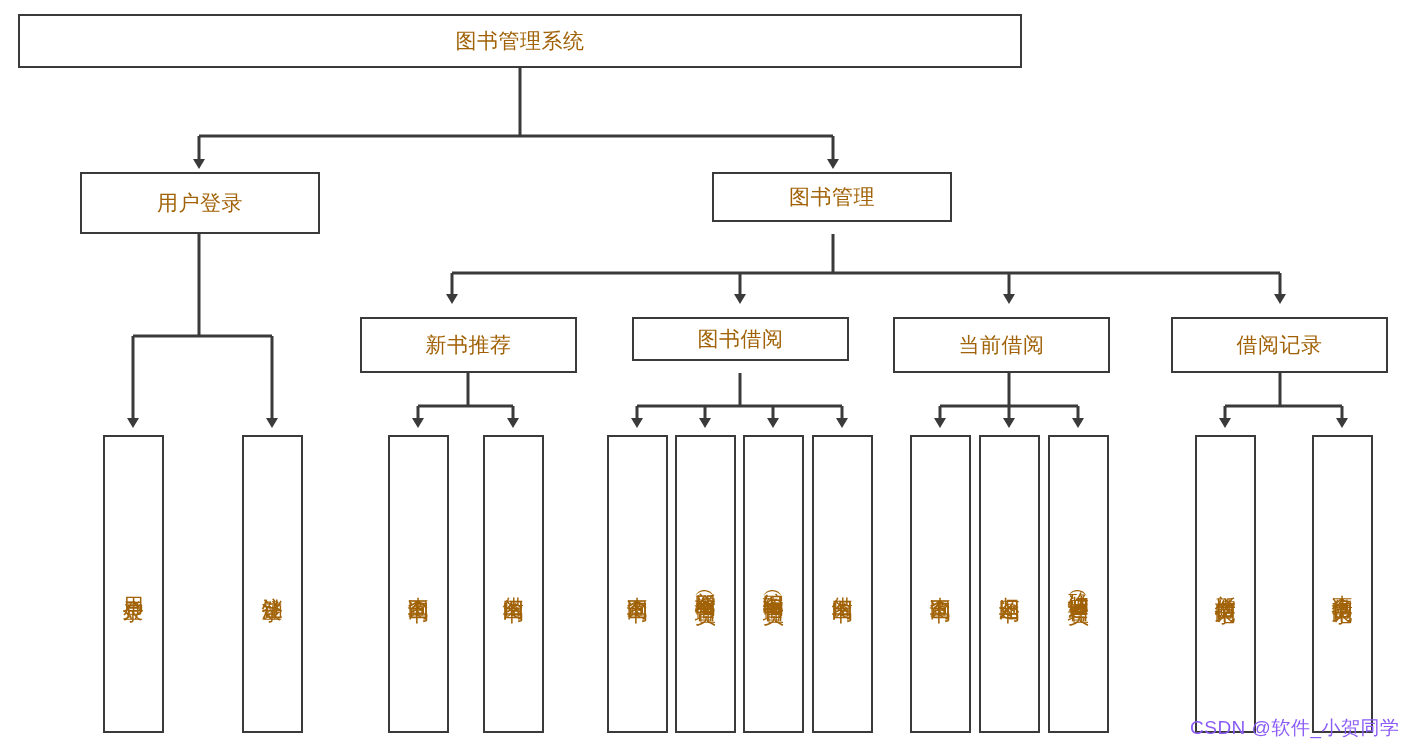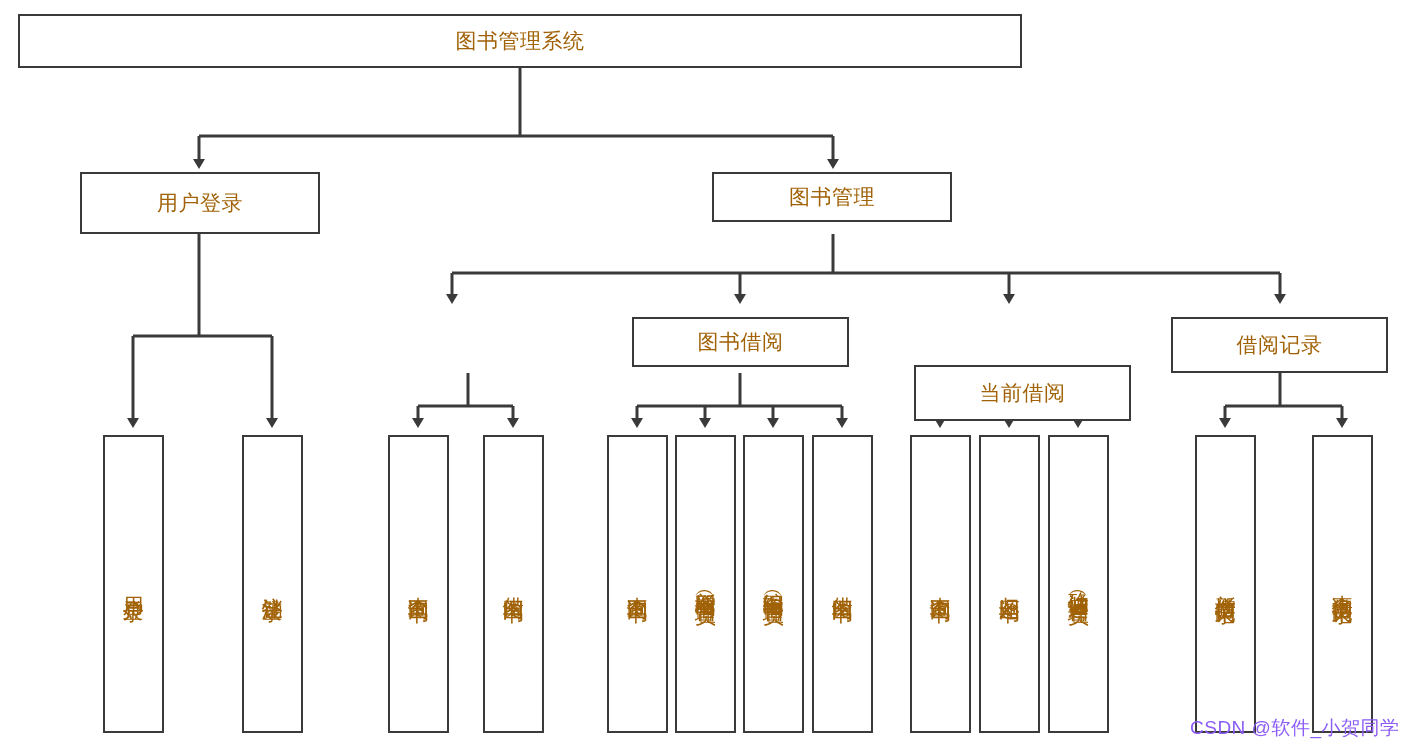--- a/index.html
+++ b/index.html
@@ -121,24 +121,27 @@
     <span class="label">图书管理系统</span>
   </div>
 
   <div class="node horiz" style="left:80px; top:172px; width:240px; height:62px;">
     <span class="label">用户登录</span>
   </div>
   <div class="node horiz" style="left:712px; top:172px; width:240px; height:50px;">
     <span class="label">图书管理</span>
   </div>
 
-  <div class="node horiz" style="left:632px; top:317px; width:217px; height:50px;">
+  <div class="node horiz" style="left:360px; top:317px; width:217px; height:56px;">
+    <span class="label">新书推荐</span>
+  </div>
+  <div class="node horiz" style="left:632px; top:317px; width:217px; height:44px;">
     <span class="label">图书借阅</span>
   </div>
-  <div class="node horiz" style="left:914px; top:317px; width:217px; height:56px;margin-top:48px;">
+  <div class="node horiz" style="left:893px; top:317px; width:217px; height:56px;">
     <span class="label">当前借阅</span>
   </div>
   <div class="node horiz" style="left:1171px; top:317px; width:217px; height:56px;">
     <span class="label">借阅记录</span>
   </div>
 
   <div class="node vert" style="left:103px; top:435px; width:61px; height:298px;">
     <span class="label">用户登录</span>
   </div>
   <div class="node vert" style="left:242px; top:435px; width:61px; height:298px;">

